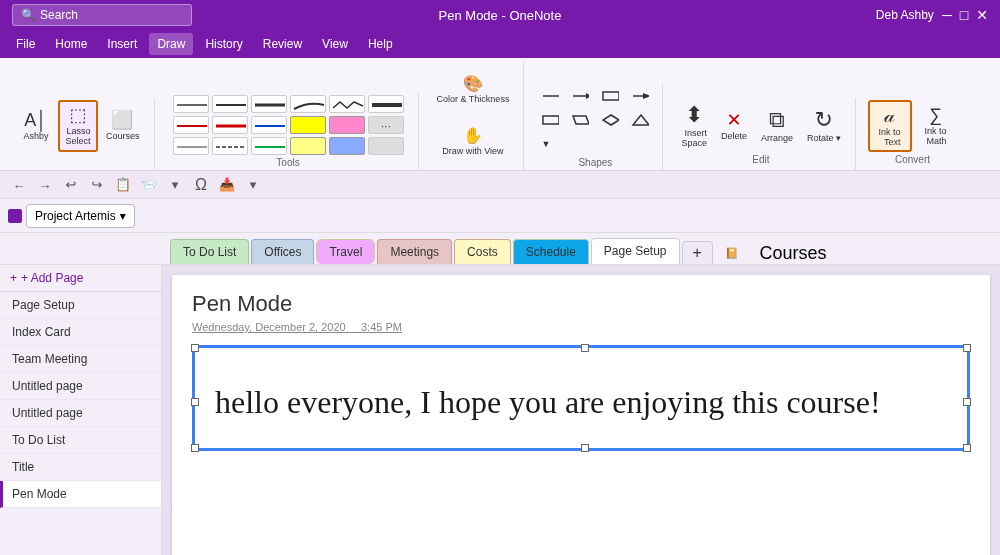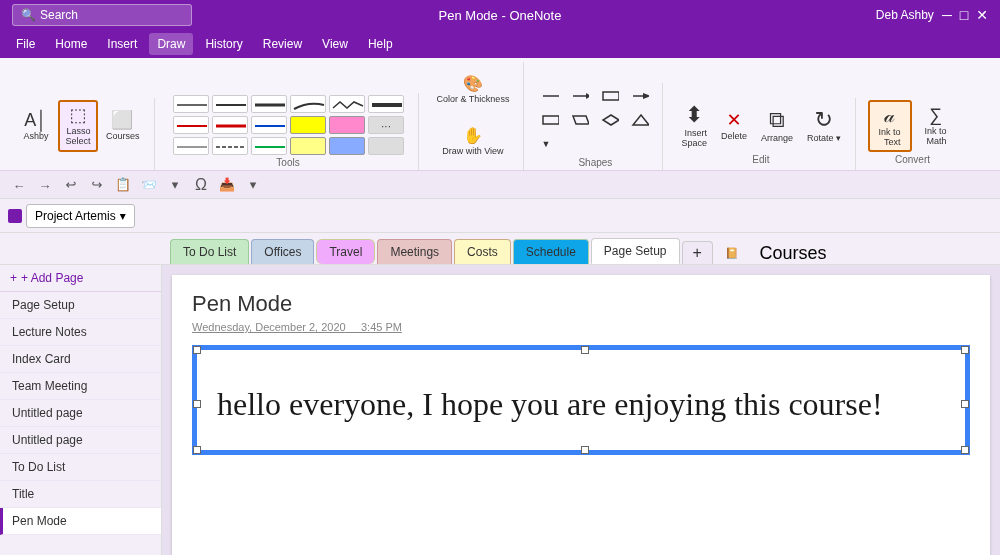--- a/index.html
+++ b/index.html
@@ -229,21 +229,21 @@
       background: white;
       margin: 10px;
       padding: 16px 20px;
       min-height: 300px;
       box-shadow: 0 1px 3px rgba(0,0,0,0.2);
       position: relative;
     }
     .page-title { font-size: 22px; font-weight: 400; color: #333; margin-bottom: 4px; }
     .page-date { font-size: 11px; color: #888; margin-bottom: 12px; text-decoration: underline; }
     .handwriting-container {
-      border: 5px solid #3b82f6;
+      border: 3px solid #3b82f6;
       padding: 10px;
       position: relative;
       background: white;
       min-height: 100px;
     }
 
     
     .search-box {
       background: rgba(255,255,255,0.2);
       border: 1px solid rgba(255,255,255,0.4);
@@ -514,21 +514,20 @@
 </div>
 
 <div id="main-layout">
 
   <div id="sidebar">
     <div class="add-page-btn">
       <span>+</span>
       <span>+ Add Page</span>
     </div>
     <div class="sidebar-page-item">Page Setup</div>
-    <div class="sidebar-page-item">Lecture Notes</div>
     <div class="sidebar-page-item">Index Card</div>
     <div class="sidebar-page-item">Team Meeting</div>
     <div class="sidebar-page-item">Untitled page</div>
     <div class="sidebar-page-item">Untitled page</div>
     <div class="sidebar-page-item">To Do List</div>
     <div class="sidebar-page-item">Title</div>
     <div class="sidebar-page-item active">Pen Mode</div>
   </div>
 
   <div id="content-area">

